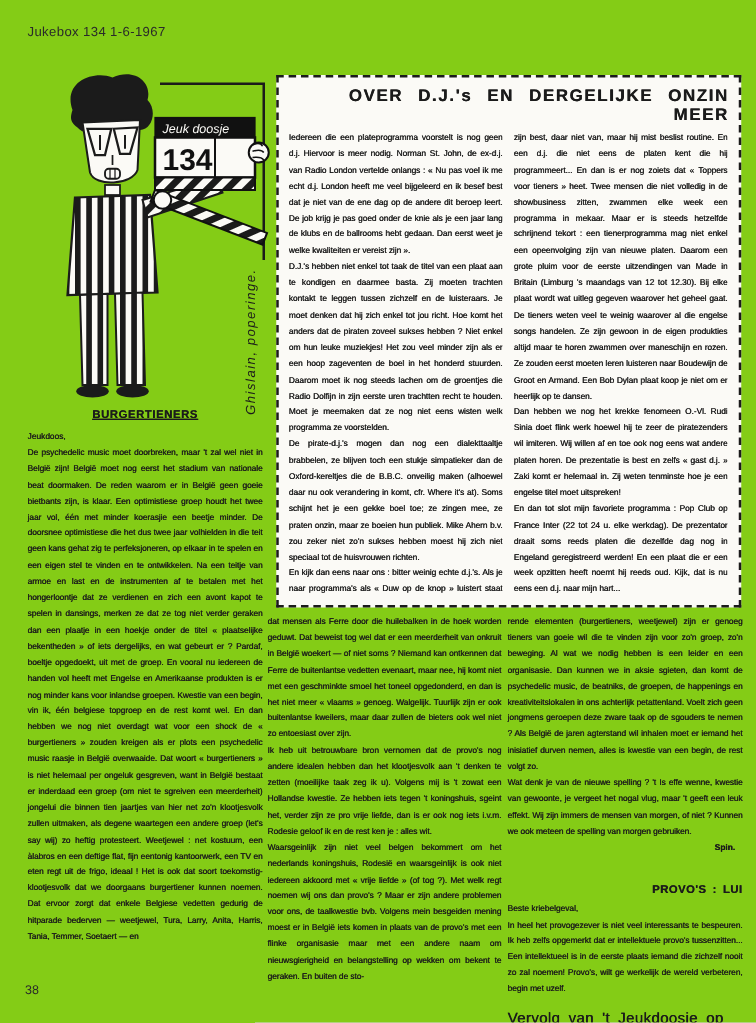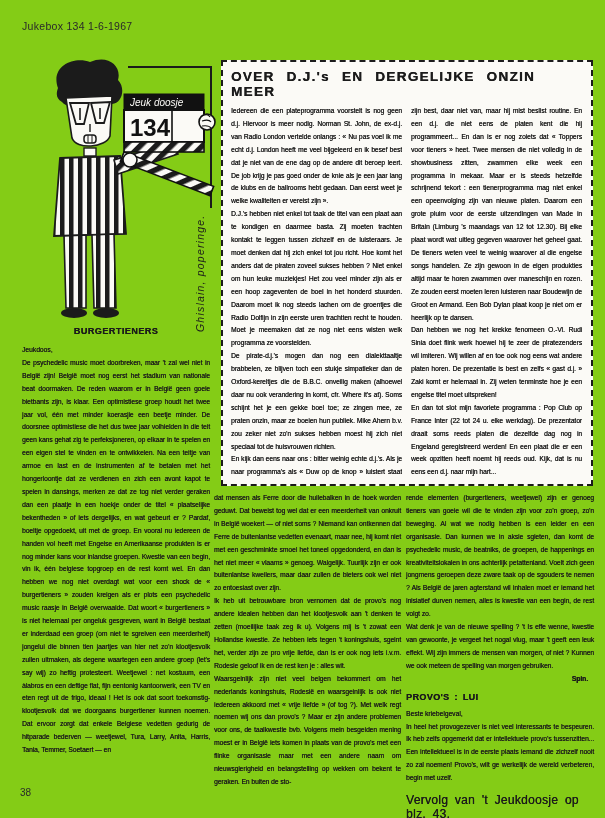--- a/index.html
+++ b/index.html
@@ -17,43 +17,44 @@
     font-size:6.7px; line-height:12.9px; text-align:justify;
     white-space:pre-line; letter-spacing:-0.05px;
     text-shadow:0.25px 0 0 currentColor;
   }
   .dj-box {
     position:absolute; left:221px; top:60px; width:372px; height:426px;
     border:2.5px dashed #1b1b1b; box-sizing:border-box;
     padding:7px 8px 4px 8px; background:#fbfaf6; overflow:hidden;
   }
   .dj-title {
-    font-size:13.5px; font-weight:bold; text-align:left;
+    font-size:13.5px; font-weight:bold; text-align:right;
     letter-spacing:1.3px; word-spacing:7px; margin:0 0 6px 0;
     text-shadow:0.3px 0 0 currentColor;
   }
   .dj-cols { display:flex; gap:9px; }
   .dj-col { width:171px; overflow:hidden; height:372px; }
   .signoff-right {
     font-weight:bold; text-align:right; padding-right:16px;
     word-spacing:4px; text-shadow:0.3px 0 0 currentColor;
   }
   .left-section { position:absolute; left:22px; top:326px; width:188px; }
   .section-heading {
     font-size:9px; font-weight:bold; text-align:center;
     letter-spacing:0.5px; margin:0 0 8px 0;
     text-shadow:0.3px 0 0 currentColor;
+    text-decoration:underline;
   }
   .salutation { font-size:6.7px; line-height:12.9px; text-shadow:0.25px 0 0 currentColor; }
   .col-middle { position:absolute; left:214px; top:492px; width:187px; }
   .col-right  { position:absolute; left:406px; top:492px; width:188px; }
   .spin { padding-right:6px; font-size:6.7px; line-height:12.9px; }
   .provos-heading {
-    font-size:9px; font-weight:bold; text-align:left;
-    letter-spacing:0.4px; word-spacing:2px; margin:6px 0 6px 0;
+    font-size:9px; font-weight:bold; text-align:right;
+    letter-spacing:0.4px; word-spacing:2px; margin:20px 0 6px 0;
     text-shadow:0.3px 0 0 currentColor;
   }
   .continued {
     font-size:12px; font-weight:normal; letter-spacing:0.3px; word-spacing:3px;
     margin-top:8px; text-shadow:0.3px 0 0 currentColor;
   }
   .page-number { position:absolute; left:20px; top:787px; font-size:10px; color:#2a2a2a; }
 </style>
 </head>
 <body>

